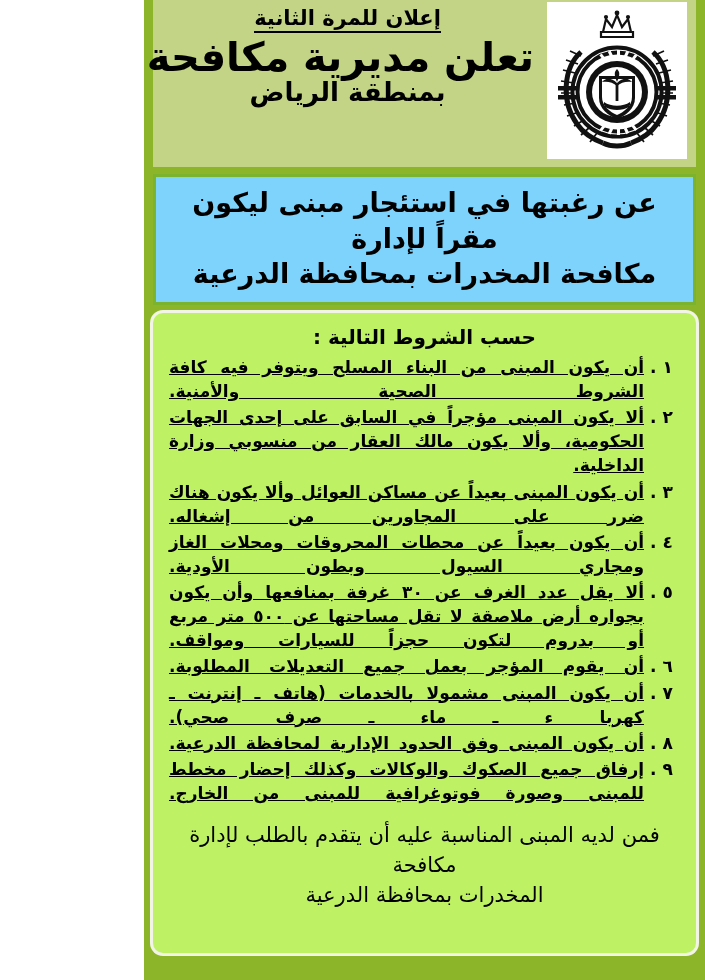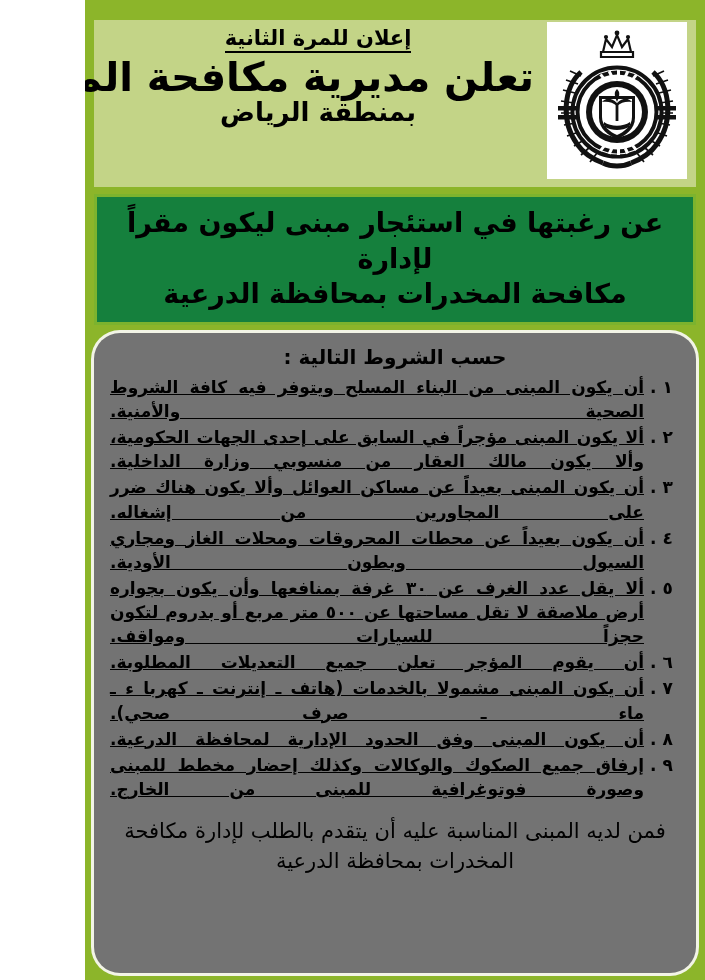--- a/index.html
+++ b/index.html
@@ -6,25 +6,25 @@
     margin: 0;
     padding: 0;
     background: #ffffff;
   }
   body {
     font-family: "DejaVu Sans", "Liberation Sans", sans-serif;
   }
 
   #poster {
     position: relative;
-    width: 620px;
+    width: 561px;
     height: 980px;
     box-sizing: border-box;
     background: #8cb52a;
-    padding: 20px 9px 9px 9px;
+    padding: 0 9px 9px 9px;
     overflow: hidden;
     direction: rtl;
     margin-left: 31px;
   }
 
   
   .header-area {
     position: relative;
     background: #c3d487;
     box-sizing: border-box;
@@ -84,38 +84,38 @@
   }
   .main-title.l2 {
     font-size: 26px;
     line-height: 1.15;
   }
 
   
   .subtitle-box {
     margin: 7px 0 0 0;
     border: 3px solid #7cb32e;
-    background: #15803d;
+    background: #7dd3fc;
     box-sizing: border-box;
     padding: 8px 14px 10px 14px;
     text-align: center;
   }
   .subtitle-line {
     font-size: 27px;
     font-weight: bold;
     color: #000000;
     line-height: 1.32;
     letter-spacing: -0.5px;
   }
 
   
   .conditions-panel {
     margin-top: 8px;
-    background: #737373;
-    border-radius: 26px;
+    background: #bef264;
+    border-radius: 10px;
     box-shadow: 0 0 0 3px #f2f4e6;
     box-sizing: border-box;
     padding: 10px 16px 14px 16px;
     min-height: 640px;
   }
 
   .conditions-heading {
     font-size: 20px;
     font-weight: bold;
     color: #000000;
@@ -268,21 +268,21 @@
       <li>
         <span class="li-marker">٤ .</span>
         <span class="li-text">أن يكون بعيداً عن محطات المحروقات ومحلات الغاز ومجاري السيول وبطون الأودية.</span>
       </li>
       <li>
         <span class="li-marker">٥ .</span>
         <span class="li-text">ألا يقل عدد الغرف عن ٣٠ غرفة بمنافعها وأن يكون بجواره أرض ملاصقة لا تقل مساحتها عن ٥٠٠ متر مربع أو بدروم لتكون حجزاً للسيارات ومواقف.</span>
       </li>
       <li>
         <span class="li-marker">٦ .</span>
-        <span class="li-text">أن يقوم المؤجر تعلن جميع التعديلات المطلوبة.</span>
+        <span class="li-text">أن يقوم المؤجر بعمل جميع التعديلات المطلوبة.</span>
       </li>
       <li>
         <span class="li-marker">٧ .</span>
         <span class="li-text">أن يكون المبنى مشمولا بالخدمات (هاتف ـ إنترنت ـ كهربا ء ـ ماء ـ صرف صحي).</span>
       </li>
       <li>
         <span class="li-marker">٨ .</span>
         <span class="li-text">أن يكون المبنى وفق الحدود الإدارية لمحافظة الدرعية.</span>
       </li>
       <li>

